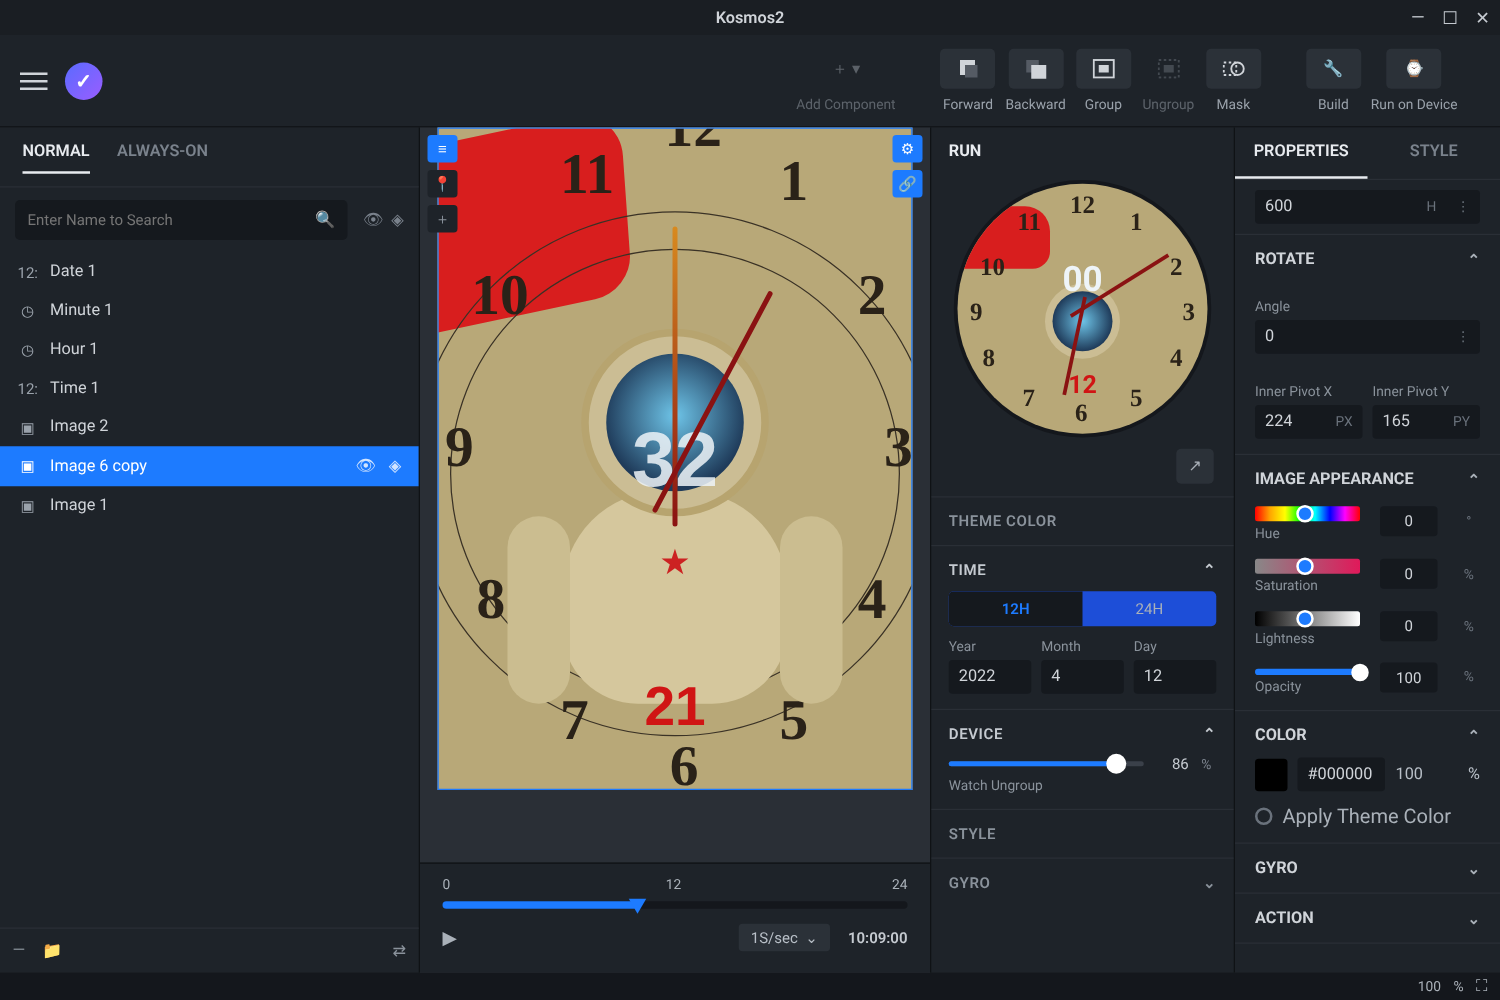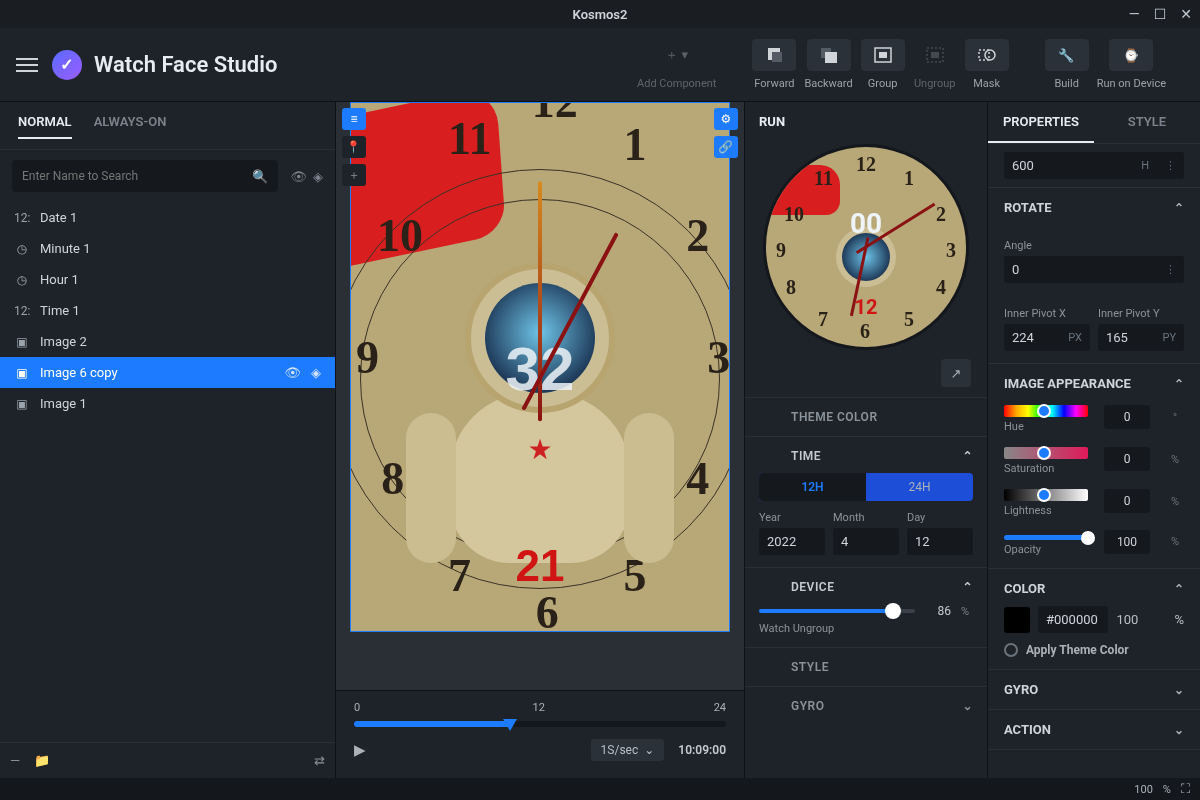--- a/index.html
+++ b/index.html
@@ -94,21 +94,21 @@
   .watch .headnum2 { position:absolute; left:50%; top:30%; transform:translateX(-50%); color:#eef4f8; font-size:28px; font-weight:700; }
   .watch .bottnum2 { position:absolute; left:50%; bottom:14%; transform:translateX(-50%); color:#d01414; font-size:20px; font-weight:700; }
   .watch .whand { position:absolute; left:50%; top:50%; width:3px; height:92px; background:#8a1212; transform-origin:50% 88%; transform:translate(-50%,-88%) rotate(58deg); }
   .watch .whand2 { transform:translate(-50%,-88%) rotate(192deg); height:80px; }
   .watch .flag2 { position:absolute; left:4px; top:18px; width:70px; height:50px; background:#d81e1e; border-radius:0 20px 14px 0; }
   .watch .robot-mini{ position:absolute; left:50%; top:40%; transform:translateX(-50%); width:60px; height:60px; background:#cbbd94; border-radius:50%; }
   .watch .robot-mini::after{content:"";position:absolute;inset:6px;border-radius:50%;background:radial-gradient(circle,#6ec4e8,#1f3b5a 70%);}
   .export-row { display:flex; justify-content:flex-end; padding:0 16px 10px; }
   .iconbtn { width:30px; height:28px; background:#2b3138; border-radius:4px; display:flex; align-items:center; justify-content:center; color:#aab1b9; cursor:pointer; }
   .section { border-top:1px solid #2a2f36; padding: 12px 14px; }
-  .section-head { display:flex; justify-content:space-between; align-items:center; font-size:12px; font-weight:600; color:#8a929b; letter-spacing:.5px;margin-left:32px; }
+  .section-head { display:flex; justify-content:space-between; align-items:center; font-size:12px; font-weight:600; color:#8a929b; letter-spacing:.5px; }
   .section-head.enabled { color:#c5cad0; }
   .section-head .chev { font-size:12px; }
   .seg { display:flex; background:#1d4ed8; border-radius:4px; margin-top:10px; overflow:hidden; }
   .seg div { flex:1; text-align:center; padding:7px 0; font-size:12px; cursor:pointer; color:#aab1b9; }
   .seg div.active { background:#15191e; color:#1d7bff; font-weight:600; }
   .field-row { display:flex; gap:8px; margin-top:10px; }
   .field { flex:1; }
   .field label { font-size:11px; color:#8a929b; display:block; margin-bottom:4px; }
   .field .inp, .numbox { background:#15191e; border-radius:3px; padding:6px 8px; font-size:13px; color:#d0d4d9; }
   .slider-row { display:flex; align-items:center; gap:10px; margin-top:10px; }
@@ -138,21 +138,21 @@
   .opabar { height:5px; border-radius:3px; background:#1d7bff; position:relative; margin-top:8px; }
   .bar-thumb{position:absolute; top:50%; width:14px; height:14px; border:2px solid #fff; background:#1d7bff; border-radius:50%; transform:translate(-50%,-50%);}
   .bar-row { display:flex; align-items:center; gap:16px; margin-top:10px; }
   .bar-row .bar-wrap { flex:1; }
   .bar-row .nbox { width:46px; background:#15191e; border-radius:3px; padding:5px 0; font-size:12px; text-align:center; color:#d0d4d9; }
   .bar-row .ubox { width:18px; font-size:11px; color:#6a727c; text-align:center; }
   .bar-cap { font-size:11px; color:#8a929b; margin-top:3px; }
   .swatch { width:26px; height:26px; background:#000; border-radius:3px; }
   .color-row { display:flex; align-items:center; gap:8px; margin-top:10px; }
   .color-row .inp-box { flex:1; }
-  .radio-row { display:flex; align-items:center; gap:8px; margin-top:10px; font-size:12px; color:#aab1b9;font-weight:bold; }
+  .radio-row { display:flex; align-items:center; gap:8px; margin-top:10px; font-size:16px; color:#aab1b9; }
   .radio { width:14px; height:14px; border:2px solid #6a727c; border-radius:50%; }
   
   
   .statusbar { height:22px; background:#14171c; display:flex; align-items:center; justify-content:flex-end; padding:0 10px; gap:10px; font-size:11px; color:#aab1b9; }
   
   svg { display:block; }
 </style>
 </head>
 <body>
 
@@ -165,21 +165,20 @@
   </div>
 </div>
 
 <div class="toolbar">
   <div class="hamburger">
       <div></div>
       <div></div>
       <div></div>
     </div>
   <div class="logo"></div>
-  <div class="app-title">Watch Face Studio</div>
   <div class="toolbar-spacer"></div>
   <div class="tgroup">
     <div class="tbtn disabled">
       <div class="icon-box">
           <span>＋ ▾</span>
         </div>
       <div class="lbl">Add Component</div>
     </div>
   </div>
   <div class="tgroup">

